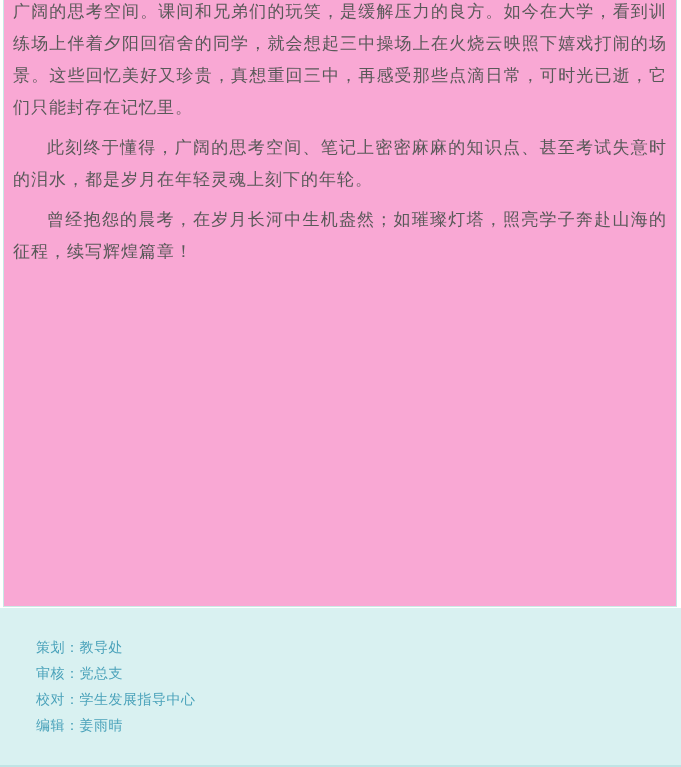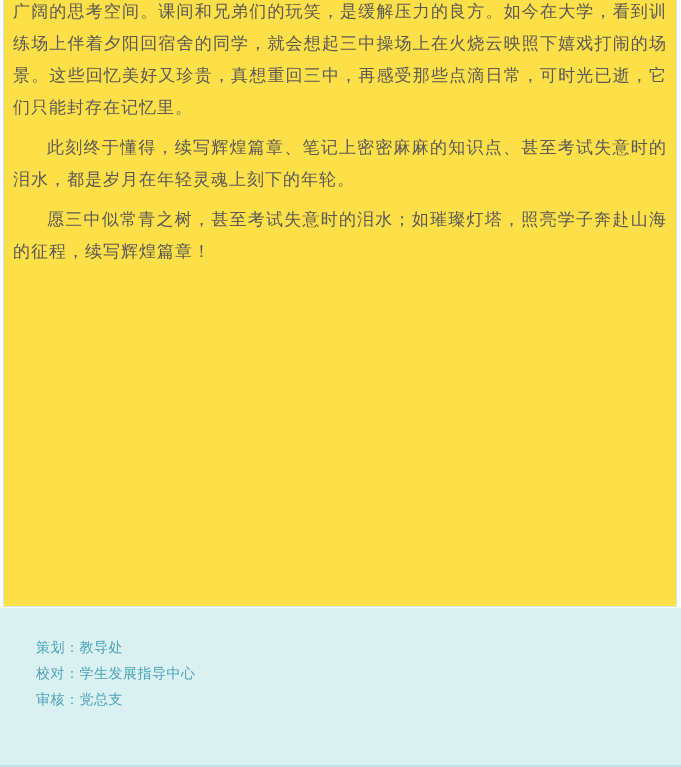--- a/index.html
+++ b/index.html
@@ -14,21 +14,21 @@
     overflow: hidden;
     font-family: "Liberation Sans", sans-serif;
   }
   .article-card {
     position: absolute;
     top: 0;
     left: 3px;
     width: 674px;
     height: 607px;
     box-sizing: border-box;
-    background: #fde047;
+    background: #f9a8d4;
     border-left: 1px solid #c7e9e5;
     border-right: 1px solid #c7e9e5;
     border-bottom: 1px solid #cdebe7;
   }
   .article-body {
     padding: 0 9px;
   }
   .article-body p {
     margin: 8px 0 0 0;
     font-size: 17px;
@@ -68,24 +68,25 @@
     height: 2px;
     background: #c0e4e5;
   }
 </style>
 </head>
 <body>
 
 <div class="article-card">
   <div class="article-body">
     <p class="continuation">广阔的思考空间。课间和兄弟们的玩笑，是缓解压力的良方。如今在大学，看到训练场上伴着夕阳回宿舍的同学，就会想起三中操场上在火烧云映照下嬉戏打闹的场景。这些回忆美好又珍贵，真想重回三中，再感受那些点滴日常，可时光已逝，它们只能封存在记忆里。</p>
-    <p>此刻终于懂得，续写辉煌篇章、笔记上密密麻麻的知识点、甚至考试失意时的泪水，都是岁月在年轻灵魂上刻下的年轮。</p>
-    <p>愿三中似常青之树，甚至考试失意时的泪水；如璀璨灯塔，照亮学子奔赴山海的征程，续写辉煌篇章！</p>
+    <p>此刻终于懂得，广阔的思考空间、笔记上密密麻麻的知识点、甚至考试失意时的泪水，都是岁月在年轻灵魂上刻下的年轮。</p>
+    <p>曾经抱怨的晨考，在岁月长河中生机盎然；如璀璨灯塔，照亮学子奔赴山海的征程，续写辉煌篇章！</p>
   </div>
 </div>
 
 <div class="credits-panel">
   <div class="credit-item">策划：教导处</div>
+  <div class="credit-item">审核：党总支</div>
   <div class="credit-item">校对：学生发展指导中心</div>
-  <div class="credit-item">审核：党总支</div>
+  <div class="credit-item">编辑：姜雨晴</div>
 </div>
 
 <div class="bottom-edge"></div>
 
 </body></html>

